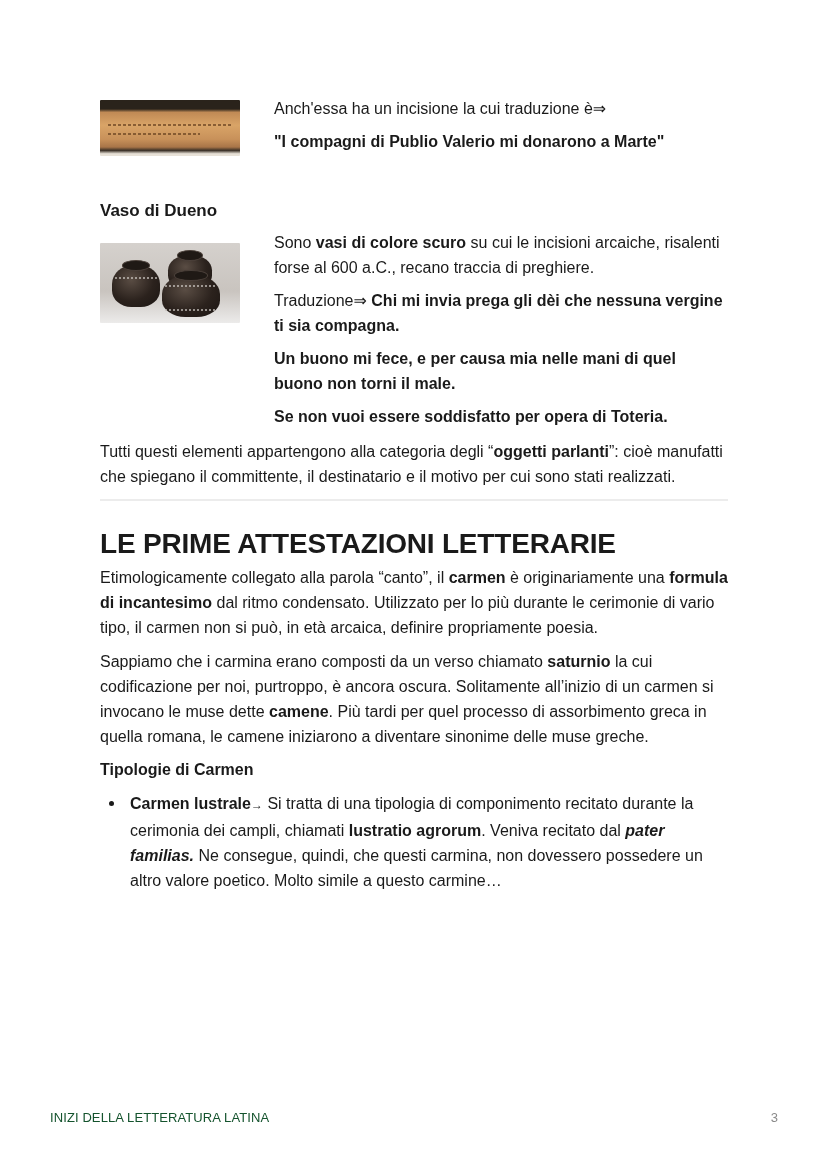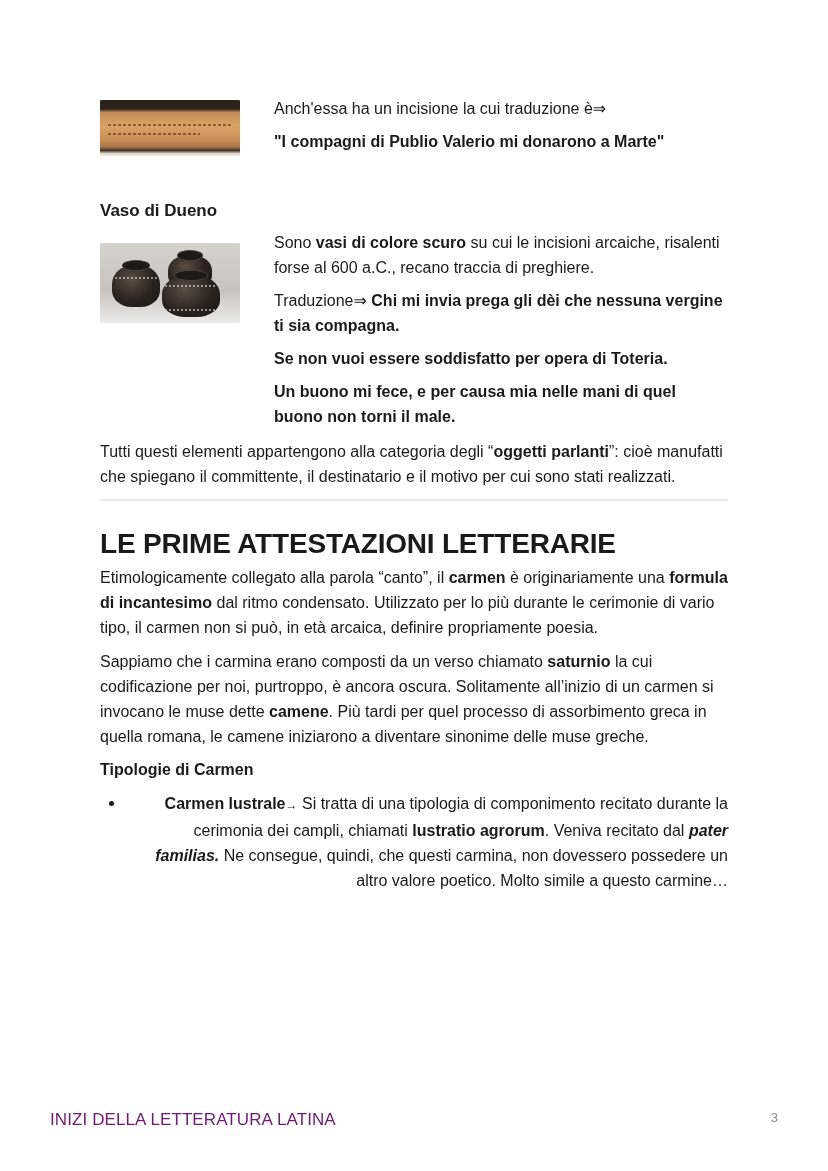--- a/index.html
+++ b/index.html
@@ -126,38 +126,37 @@
     }
     ul.bullets {
       list-style: none;
       margin-top: 9px;
       padding-left: 30px;
     }
     ul.bullets li {
       position: relative;
       font-size: 16px;
       line-height: 25px;
-      text-align: right;
     }
     ul.bullets li::before {
       content: "";
       position: absolute;
       left: -21px;
       top: 10px;
       width: 5px; height: 5px;
       border-radius: 50%;
       background: #1a1a1a;
     }
     .arrow-small { font-size: 12px; }
     .footer-left {
       position: absolute;
       left: 50px;
       top: 1110px;
-      font-size: 17px;
-      color: #701a75;
+      font-size: 13px;
+      color: #14532d;
       letter-spacing: 0.1px;
     }
     .footer-right {
       position: absolute;
       right: 50px;
       top: 1110px;
       font-size: 13px;
       color: #8a8a8a;
     }
   </style>
@@ -186,22 +185,22 @@
         </div>
         <div class="pot" style="left:68px; top:12px; width:44px; height:34px;"></div>
         <div class="pot" style="left:62px; top:32px; width:58px; height:42px;">
           <div class="pot-stripe" style="top:10px;"></div>
           <div class="pot-stripe" style="top:34px;"></div>
         </div>
       </div>
       <div class="side-text">
         <p><span>Sono </span><b>vasi di colore scuro</b><span> su cui le incisioni arcaiche, risalenti forse al 600 a.C., recano traccia di preghiere.</span></p>
         <p><span>Traduzione⇒ </span><b>Chi mi invia prega gli dèi che nessuna vergine ti sia compagna.</b></p>
+        <p class="b">Un buono mi fece, e per causa mia nelle mani di quel buono non torni il male.</p>
         <p class="b">Se non vuoi essere soddisfatto per opera di Toteria.</p>
-        <p class="b">Un buono mi fece, e per causa mia nelle mani di quel buono non torni il male.</p>
       </div>
     </div>
 
     <p class="para" style="margin-top:2px;"><span>Tutti questi elementi appartengono alla categoria degli “</span><b>oggetti parlanti</b><span>”: cioè manufatti che spiegano il committente, il destinatario e il motivo per cui sono stati realizzati.</span></p>
 
     <div class="divider"></div>
 
     <div class="h1">LE PRIME ATTESTAZIONI LETTERARIE</div>
 
     <p class="p2"><span>Etimologicamente collegato alla parola “canto”, il </span><b>carmen</b><span> è originariamente una </span><b>formula di incantesimo</b><span> dal ritmo condensato. Utilizzato per lo più durante le cerimonie di vario tipo, il carmen non si può, in età arcaica, definire propriamente poesia.</span></p>

